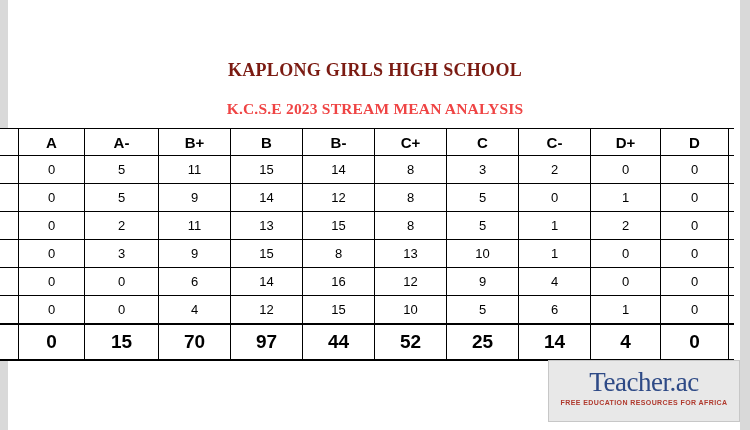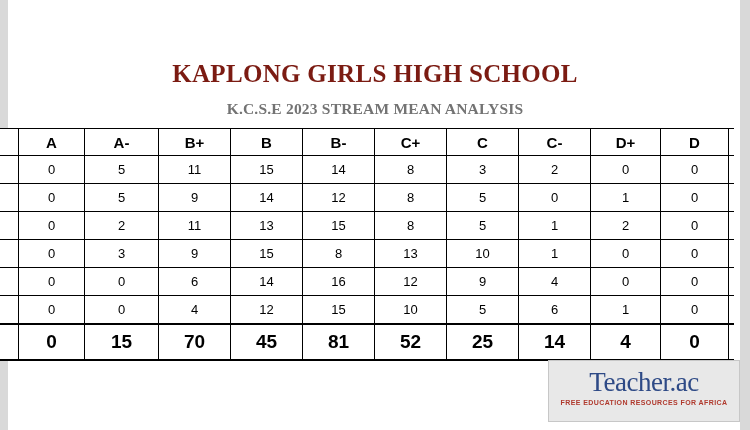--- a/index.html
+++ b/index.html
@@ -33,34 +33,34 @@
     width: 10px; height: 430px;
     background: #d9d9d9;
   }
   .title {
     position: absolute;
     left: 0; top: 60px;
     width: 750px;
     text-align: center;
     font-family: "Liberation Serif", serif;
     font-weight: bold;
-    font-size: 25px;
+    font-size: 18px;
     letter-spacing: 0.3px;
     color: #7b1b12;
   }
   .subtitle {
     position: absolute;
     left: 0; top: 100px;
     width: 750px;
     text-align: center;
     font-family: "Liberation Serif", serif;
     font-weight: bold;
     font-size: 15.5px;
     letter-spacing: 0.2px;
-    color: #737373;
+    color: #ef4444;
   }
   .table-wrap {
     position: absolute;
     left: 0px;
     top: 128px;
     width: 734px;
     overflow: hidden;
   }
   table.grades {
     border-collapse: collapse;
@@ -271,22 +271,22 @@
           <td>0</td>
           <td>0</td>
         </tr>
       </tbody>
       <tfoot>
         <tr>
           <td></td>
           <td>0</td>
           <td>15</td>
           <td>70</td>
-          <td>45</td>
-          <td>81</td>
+          <td>97</td>
+          <td>44</td>
           <td>52</td>
           <td>25</td>
           <td>14</td>
           <td>4</td>
           <td>0</td>
           <td>0</td>
         </tr>
       </tfoot>
     </table>
   </div>

